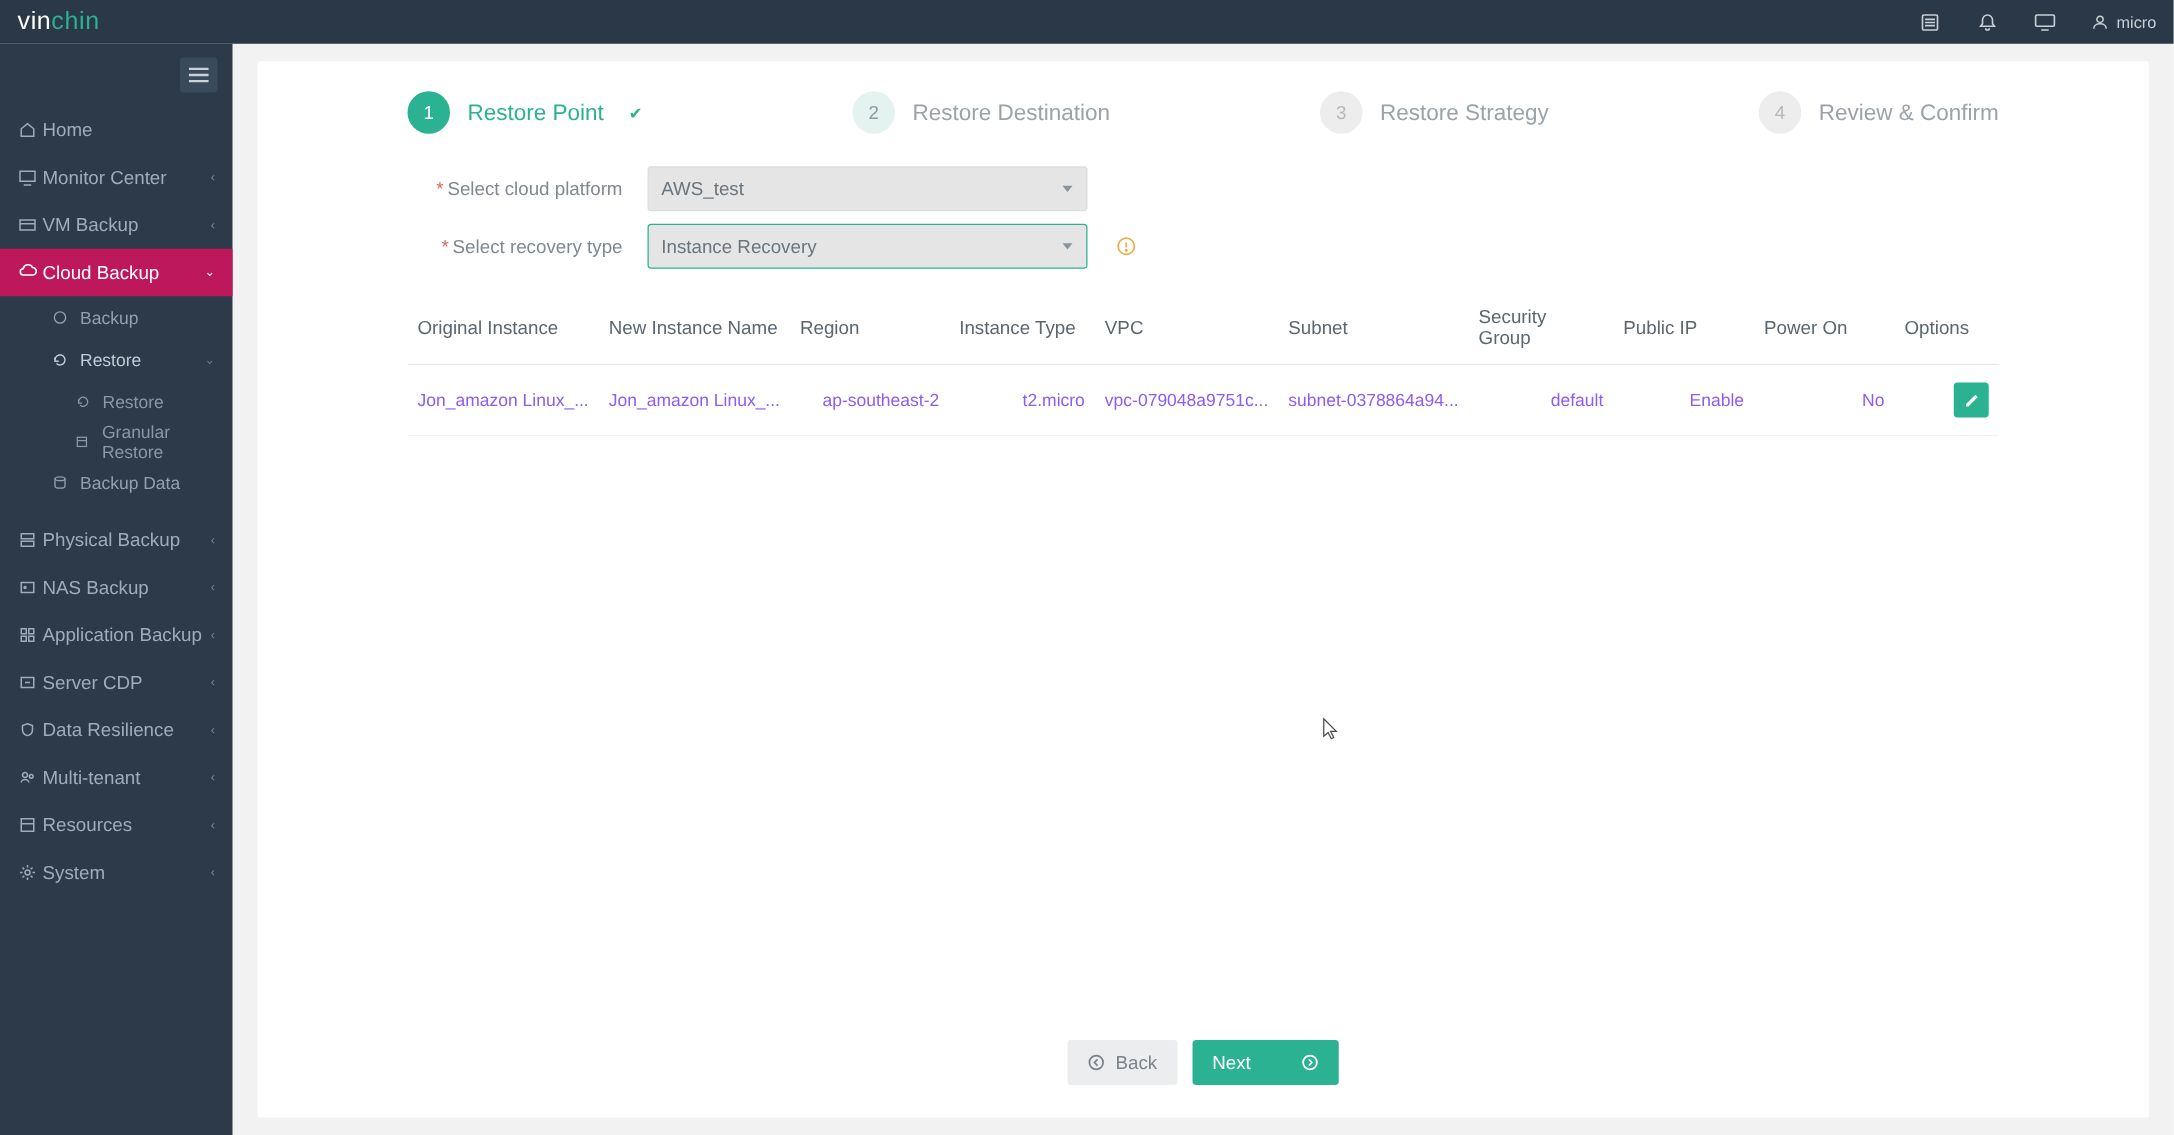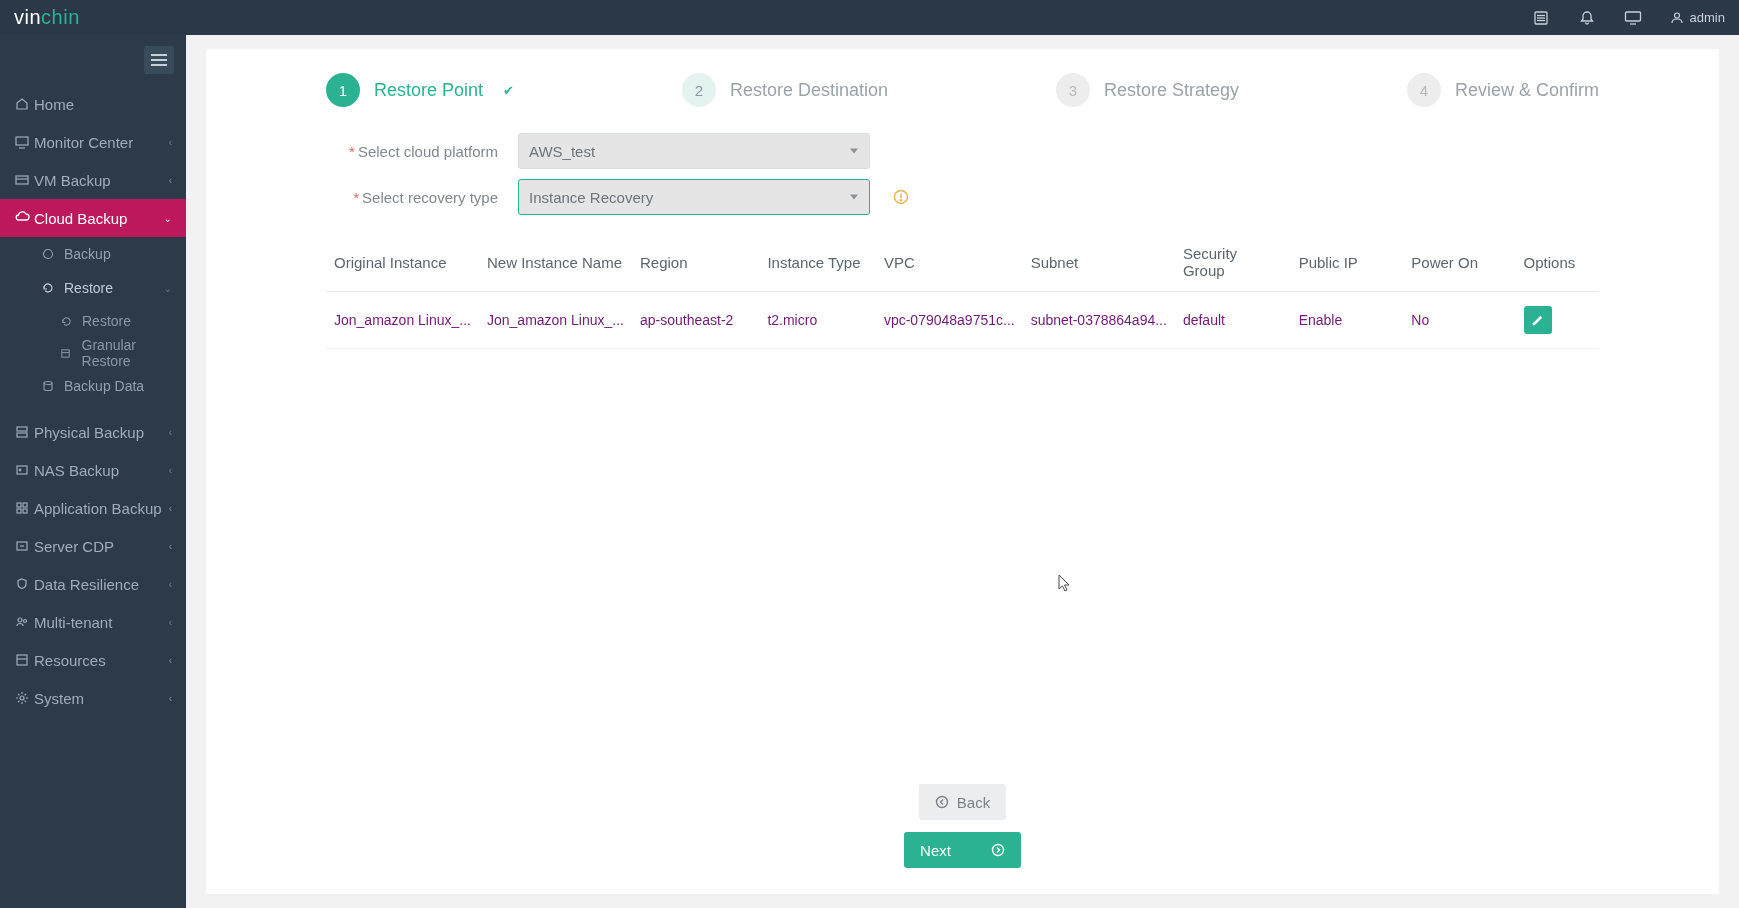--- a/index.html
+++ b/index.html
@@ -57,25 +57,25 @@
 .select { width: 352px; height: 36px; border: 1px solid #d8dde1; border-radius: 3px; background: #e5e5e5; padding: 0 10px; font-size: 15px; color: #6b757d; appearance: none; position: relative; }
 .select-wrap { position: relative; width: 352px; }
 .select-wrap::after { content: ""; position: absolute; right: 12px; top: 50%; transform: translateY(-50%); border-left: 4px solid transparent; border-right: 4px solid transparent; border-top: 5px solid #8a939a; pointer-events: none; }
 .select.highlight { border-color: #2bb292; }
 .help-icon { margin-left: 22px; color: #e8b04e; display: inline-flex; width:18px; height:18px; align-items:center; justify-content:center; }
 
 
 .table-wrap { padding: 8px 120px 0 120px; }
 table { width: 100%; border-collapse: collapse; }
 th { text-align: left; font-weight: 500; color: #5b6770; font-size: 15px; padding: 12px 8px; border-bottom: 1px solid #e8ebed; }
-td { text-align: left; color: #701a75; font-size: 14px; padding: 14px 8px; border-bottom: 1px solid #eef1f2; white-space: nowrap; overflow: hidden; text-overflow: ellipsis; }
+td { text-align: right; color: #8b5cf6; font-size: 14px; padding: 14px 8px; border-bottom: 1px solid #eef1f2; white-space: nowrap; overflow: hidden; text-overflow: ellipsis; }
 .opt-btn { width: 28px; height: 28px; background: #2bb292; border-radius: 3px; display: inline-flex; align-items: center; justify-content: center; color: #fff; cursor: pointer; }
 
 
-.footer { margin-top: auto; display: flex; align-items: center; justify-content: center; gap: 12px; padding: 22px 0 26px 0; flex-direction: column; }
+.footer { margin-top: auto; display: flex; align-items: flex-start; justify-content: center; gap: 12px; padding: 22px 0 26px 0; }
 .btn { height: 36px; padding: 0 16px; border-radius: 3px; font-size: 15px; display: inline-flex; align-items: center; gap: 8px; cursor: pointer; border: none; }
 .btn-secondary { background: #ecedee; color: #7a838b; }
 .btn-primary { background: #2bb292; color: #fff; gap: 40px; }
 
 
 .cursor-fake { position: absolute; left: 1058px; top: 574px; width: 14px; height: 20px; pointer-events: none; }
 </style>
 </head>
 <body>
 
@@ -102,21 +102,21 @@
       <svg width="18" height="16" viewBox="0 0 18 16" fill="none" stroke="currentColor" stroke-width="1.3">
           <rect x="1.5" y="2" width="15" height="9" rx="1"></rect>
           <line x1="6" y1="14" x2="12" y2="14"></line>
         </svg>
     </span>
     <span class="topbar-user">
       <svg width="14" height="14" viewBox="0 0 14 14" fill="none" stroke="currentColor" stroke-width="1.2">
           <circle cx="7" cy="4.5" r="2.5"></circle>
           <path d="M2 12c0-2.5 2.2-4 5-4s5 1.5 5 4"></path>
         </svg>
-      <span>admin</span>
+      <span>micro</span>
     </span>
   </div>
 </div>
 
 <div class="main">
 
   <div class="sidebar">
     <div class="sidebar-toggle-row">
       <div class="sidebar-toggle">
         <svg width="16" height="12" viewBox="0 0 16 12" fill="currentColor">

